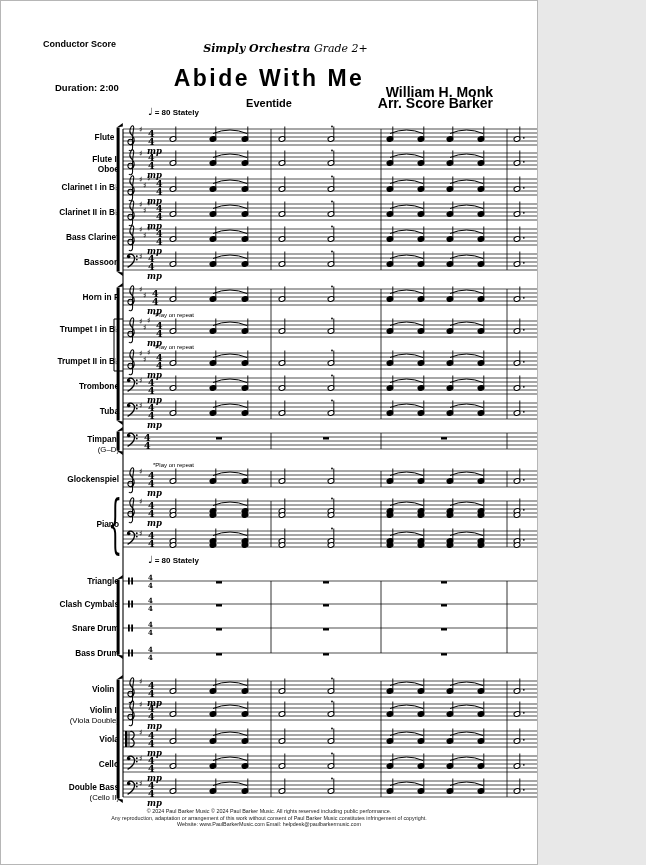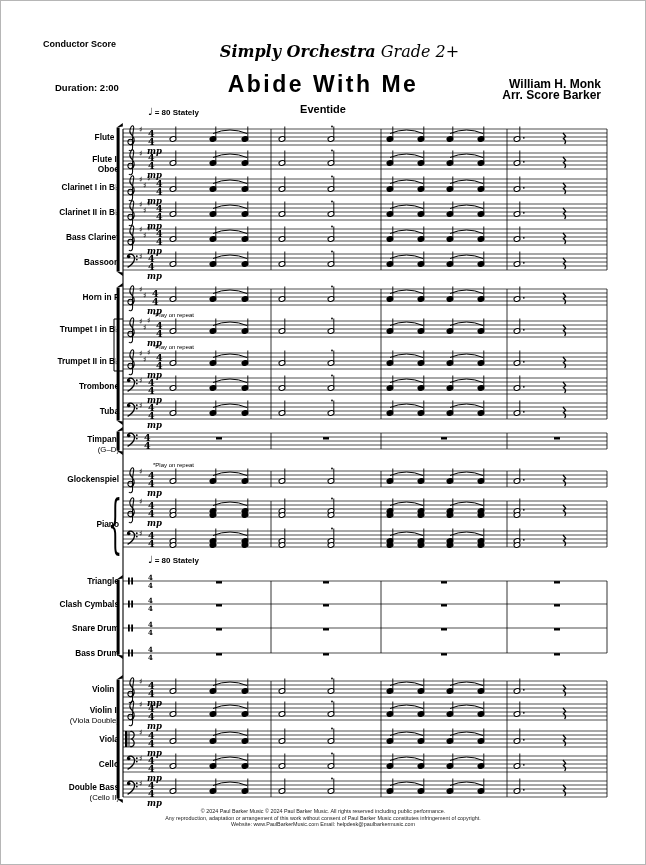--- a/index.html
+++ b/index.html
@@ -1,35 +1,35 @@
 <!DOCTYPE html>
 <html><head>
 <meta charset="utf-8">
 <style>
   html,body{margin:0;padding:0;background:#e8e8e8;}
   .page{
     position:relative;
-    width:646px;height:865px;
+    width:538px;height:865px;
     background:#ffffff;
     border:1px solid #b6b6b6;
     box-sizing:border-box;
     font-family:"Liberation Sans","DejaVu Sans",sans-serif;
     color:#000;
     overflow:hidden;
     text-decoration:underline;
   }
   .hdr-left-top{position:absolute;left:42px;top:38px;font-size:9px;font-weight:bold;}
   .hdr-left-dur{position:absolute;left:42px;top:81px;font-size:9.5px;font-weight:bold;padding-left:12px;}
   .hdr-center{position:absolute;left:0;right:0;top:41px;text-align:center;}
-  .series-line{font-family:"DejaVu Serif","Liberation Serif",serif;font-style:italic;font-size:16px;padding-left:33px;}
+  .series-line{font-family:"DejaVu Serif","Liberation Serif",serif;font-style:italic;font-size:11px;padding-left:33px;}
   .series-name{font-weight:bold;}
   .grade{font-weight:normal;}
   .piece-title{margin:10px 0 0 0;font-size:23px;font-weight:bold;letter-spacing:2.5px;line-height:26px;}
   .piece-subtitle{font-size:11px;font-weight:bold;margin-top:6px;}
-  .hdr-right{position:absolute;right:44px;top:78px;text-align:right;font-size:12px;font-weight:bold;line-height:11px;}
+  .hdr-right{position:absolute;right:44px;top:86px;text-align:right;font-size:14px;font-weight:bold;line-height:11px;}
   .tempo{position:absolute;left:147px;font-size:8px;font-weight:bold;}
   .tempo .qnote{font-family:"DejaVu Sans",sans-serif;font-size:10px;font-weight:normal;margin-right:2px;}
   .tempo-top{top:105px;}
   .tempo-perc{top:553px;}
   #score-svg{position:absolute;left:0;top:0;}
   .footer{position:absolute;left:0;right:0;top:807px;text-align:center;font-size:5.4px;line-height:6.6px;color:#222;}
   
   text.lbl{font-family:"Liberation Sans","DejaVu Sans",sans-serif;font-size:8.3px;font-weight:bold;}
   text.lbl-sub{font-family:"Liberation Sans","DejaVu Sans",sans-serif;font-size:7.8px;font-weight:normal;}
   text.dyn{font-family:"DejaVu Serif","Liberation Serif",serif;font-size:8.5px;font-weight:bold;font-style:italic;}

